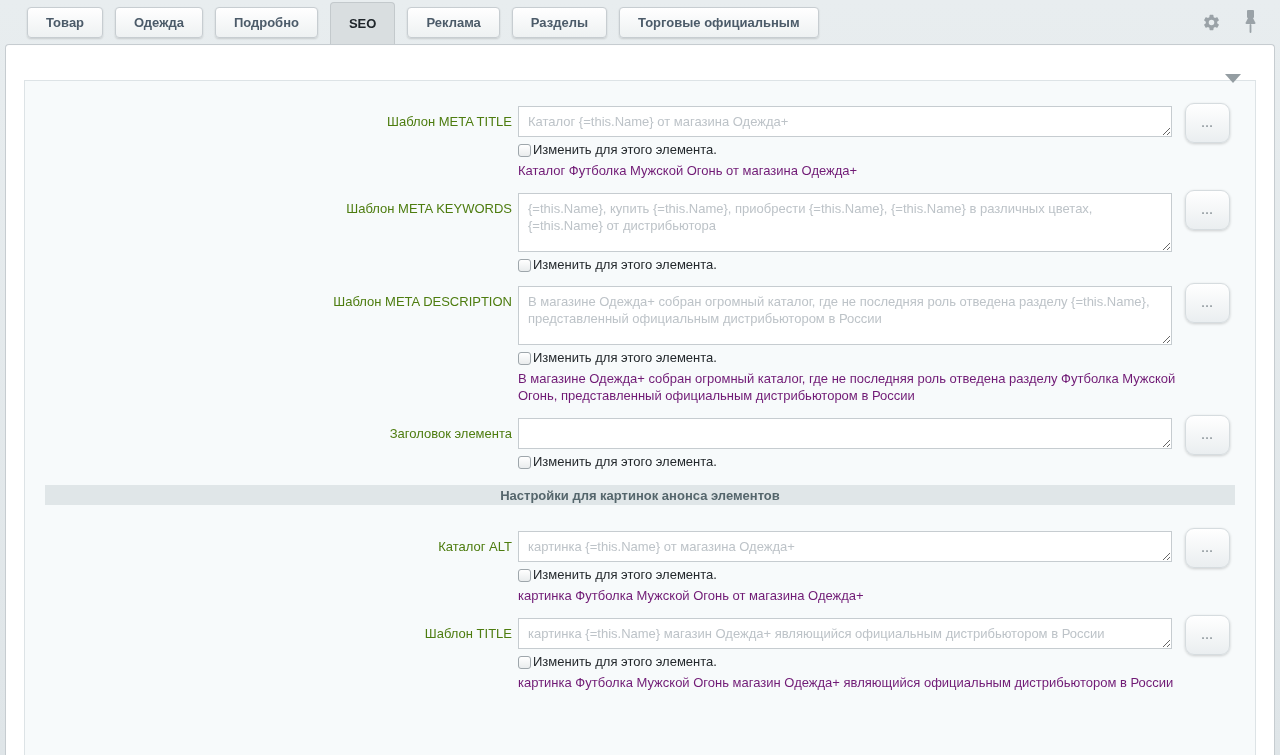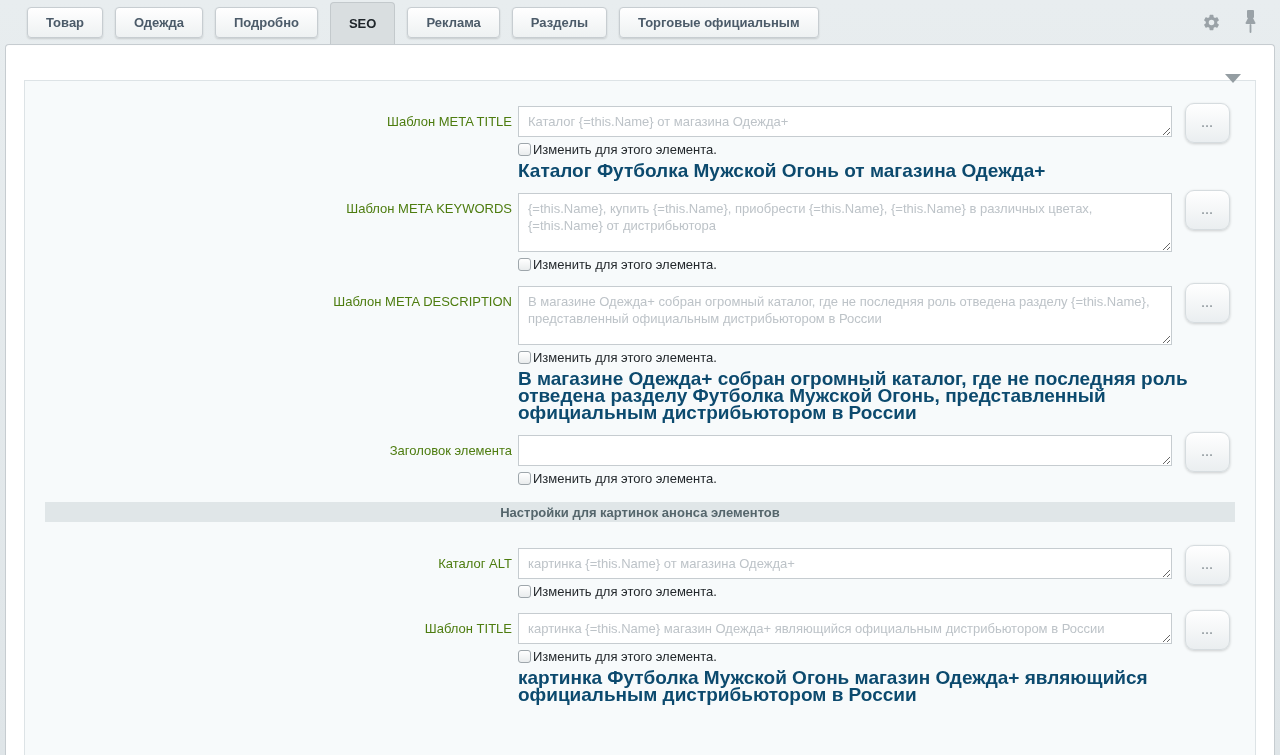--- a/index.html
+++ b/index.html
@@ -72,31 +72,31 @@
     width:654px; display:block;
     border:1px solid #c6ccd0; border-radius:0;
     background:#fff; resize:both;
     font-family:"Liberation Sans", sans-serif;
     font-size:13px; color:#333; line-height:17px;
     padding:6px 9px; outline:none;
   }
   .ta::placeholder { color:#bdc3c8; opacity:1; }
   .ta.h-sm { height:31px; }
   .ta.h-lg { height:59px; }
-  .check-line { margin-top:5px; display:flex; align-items:center; }
+  .check-line { margin-top:5px; display:flex; align-items:flex-end; }
   .checkbox {
     width:13px; height:13px; flex:none;
     border:1px solid #9ea6ab; border-radius:3px;
     background:linear-gradient(#ffffff,#e9eced);
     cursor:pointer; margin-right:2px;
   }
   .check-label { font-size:13px; color:#23282c; }
   .bold-value {
     margin-top:5px; width:698px;
-    font-weight:bold; font-size:19px; line-height:17px; color:#0c4a6e;
+    font-weight:normal; font-size:13px; line-height:17px; color:#701a75;
   }
   .more-btn {
     margin-left:13px; margin-top:-3px; flex:none;
     width:45px; height:40px;
     background:linear-gradient(#ffffff,#eaeef0);
     border:1px solid #d6dcdf; border-radius:9px;
     box-shadow:0 1px 3px rgba(0,0,0,.18);
     color:#8d969b; font-size:11px; font-weight:bold;
     letter-spacing:1px; cursor:pointer;
     font-family:"Liberation Sans", sans-serif;
@@ -198,20 +198,21 @@
     <div class="section-bar">Настройки для картинок анонса элементов</div>
 
     <div class="row">
       <div class="label-col">Каталог ALT</div>
       <div class="field-col">
         <textarea class="ta h-sm" placeholder="картинка {=this.Name} от магазина Одежда+" style=""></textarea>
         <div class="check-line">
           <span class="checkbox"></span>
           <span class="check-label">Изменить для этого элемента.</span>
         </div>
+        <div class="bold-value">картинка Футболка Мужской Огонь от магазина Одежда+</div>
       </div>
       <button class="more-btn">...</button>
     </div>
 
     <div class="row">
       <div class="label-col">Шаблон TITLE</div>
       <div class="field-col">
         <textarea class="ta h-sm" placeholder="картинка {=this.Name} магазин Одежда+ являющийся официальным дистрибьютором в России" style=""></textarea>
         <div class="check-line">
           <span class="checkbox"></span>

